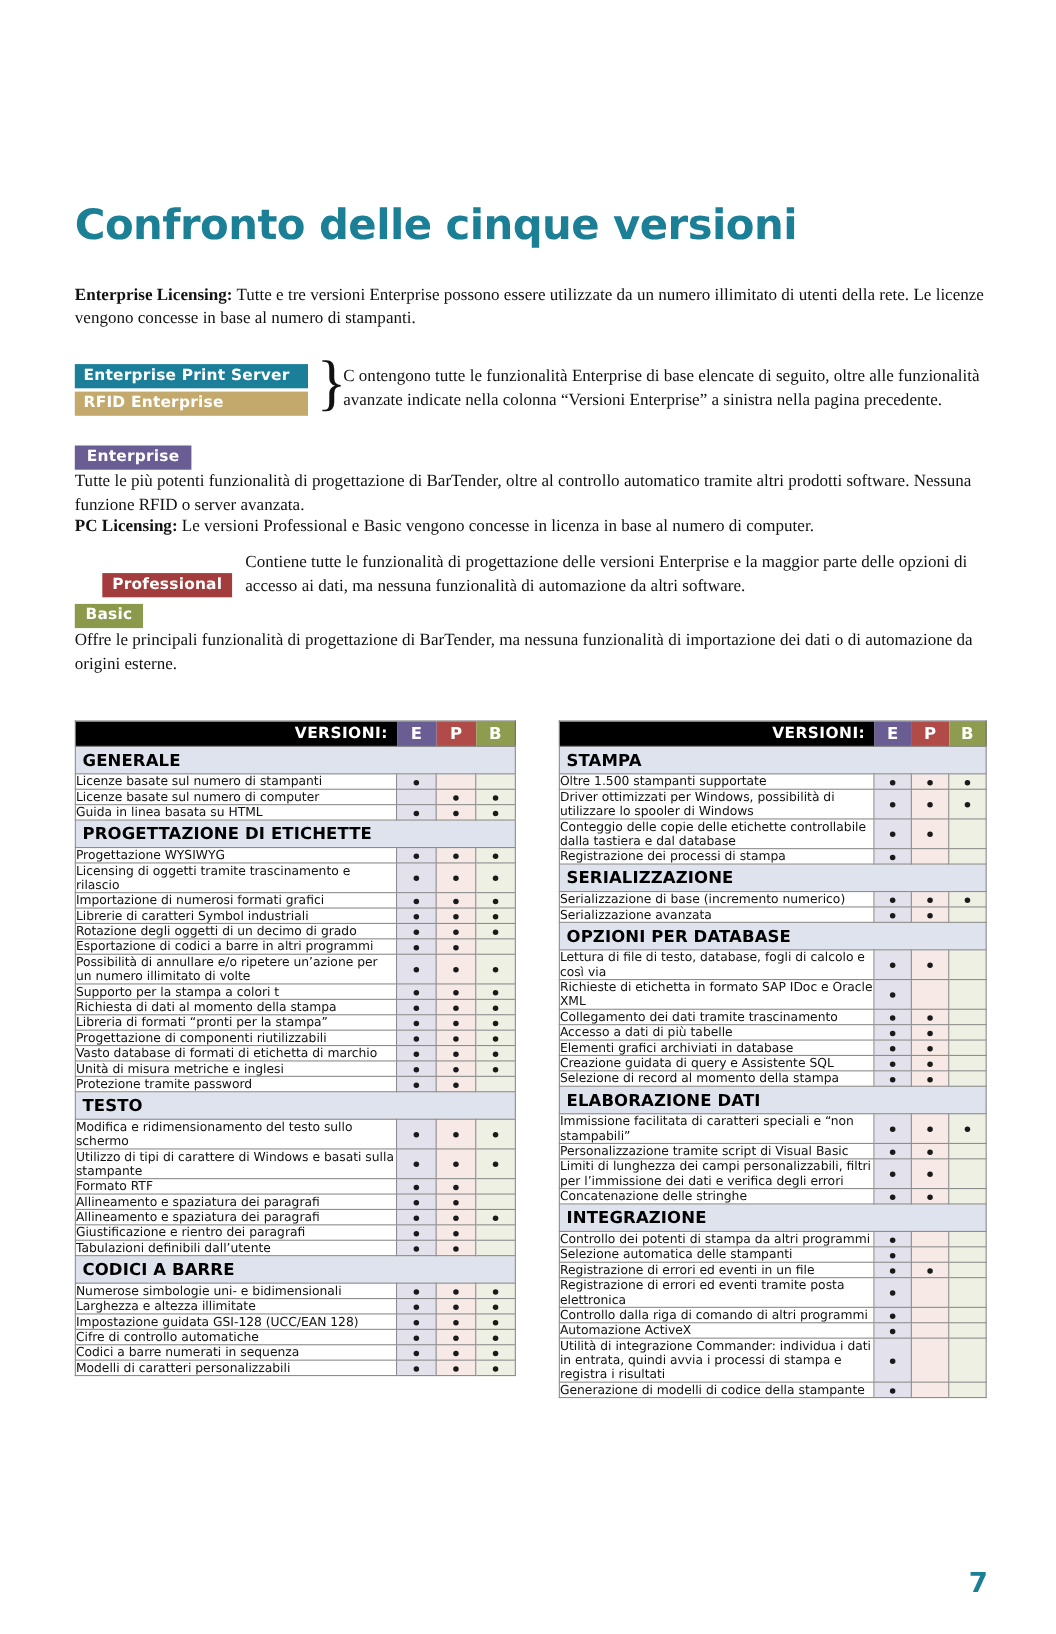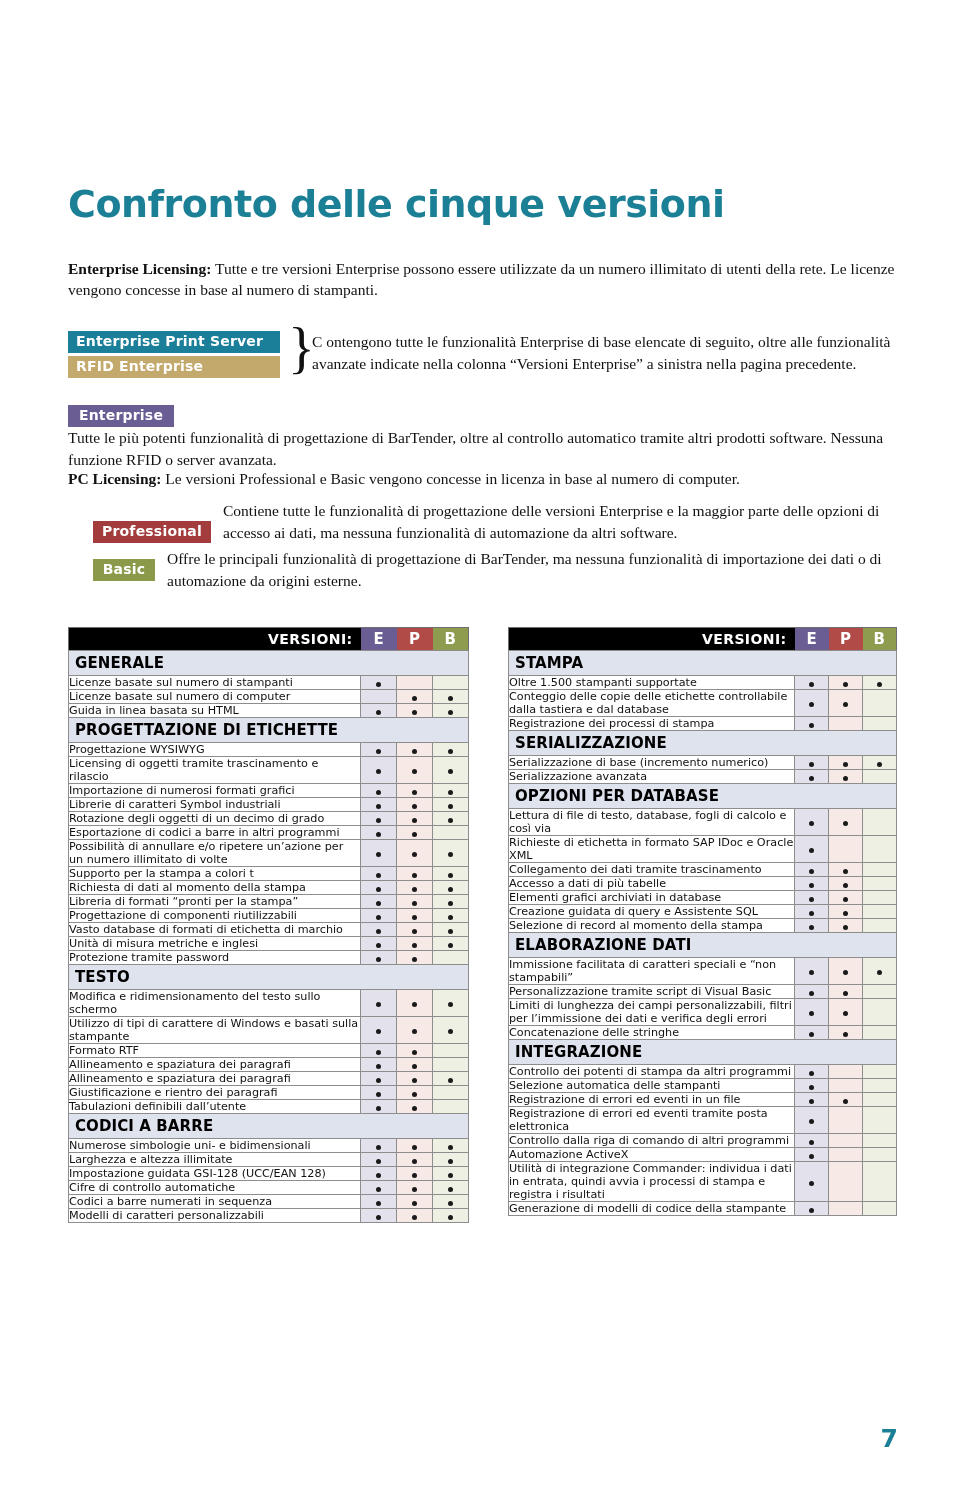--- a/index.html
+++ b/index.html
@@ -73,20 +73,21 @@
     font-weight:300;
   }
 
   
   .tbl{
     position:absolute;
     border-collapse:collapse;
     font-family:"DejaVu Sans", sans-serif;
     table-layout:fixed;
     border:1.5px solid #6f6f6f;
+    margin-top:28px;
   }
   .tbl td{
     border:1px solid #8d8d8d;
     padding:0;
     vertical-align:middle;
   }
   .lbl{
     font-size:11.2px;
     line-height:13px;
     padding:3px 4px 3px 6px;
@@ -191,21 +192,21 @@
   <div style="display:flex;align-items:flex-end;">
     <div style="width:25px;flex:none;"></div>
     <div style="width:130px;flex:none;">
       <div class="chip chip-pro">Professional</div>
     </div>
     <div style="flex:1;">Contiene tutte le funzionalità di progettazione delle versioni Enterprise e la maggior parte delle opzioni di accesso ai dati, ma nessuna funzionalità di automazione da altri software.</div>
   </div>
 </div>
 
 <div class="lic-block" style="top:548px;">
-  <div style="display:flex;align-items:center;">
+  <div style="display:flex;align-items:flex-start;flex-direction:column;">
     <div style="width:25px;flex:none;"></div>
     <div style="width:74px;flex:none;">
       <div class="chip chip-basic">Basic</div>
     </div>
     <div style="flex:1;">Offre le principali funzionalità di progettazione di BarTender, ma nessuna funzionalità di importazione dei dati o di automazione da origini esterne.</div>
   </div>
 </div>
 
 <table class="tbl" id="left-table" style="left:68px; top:627px; width:400px;">
   <colgroup>
@@ -433,20 +434,26 @@
       <tr class="sect">
         <td colspan="4">STAMPA</td>
       </tr>
       <tr>
         <td class="lbl">Oltre 1.500 stampanti supportate</td>
         <td class="mark col-e"><span class="dot"></span></td>
         <td class="mark col-p"><span class="dot"></span></td>
         <td class="mark col-b"><span class="dot"></span></td>
       </tr>
       <tr>
+        <td class="lbl">Driver ottimizzati per Windows, possibilità di utilizzare lo spooler di Windows</td>
+        <td class="mark col-e"><span class="dot"></span></td>
+        <td class="mark col-p"><span class="dot"></span></td>
+        <td class="mark col-b"><span class="dot"></span></td>
+      </tr>
+      <tr>
         <td class="lbl">Conteggio delle copie delle etichette controllabile dalla tastiera e dal database</td>
         <td class="mark col-e"><span class="dot"></span></td>
         <td class="mark col-p"><span class="dot"></span></td>
         <td class="mark col-b"></td>
       </tr>
       <tr>
         <td class="lbl">Registrazione dei processi di stampa</td>
         <td class="mark col-e"><span class="dot"></span></td>
         <td class="mark col-p"></td>
         <td class="mark col-b"></td>

